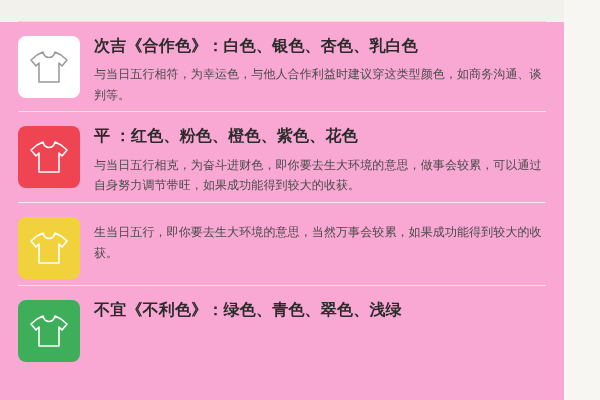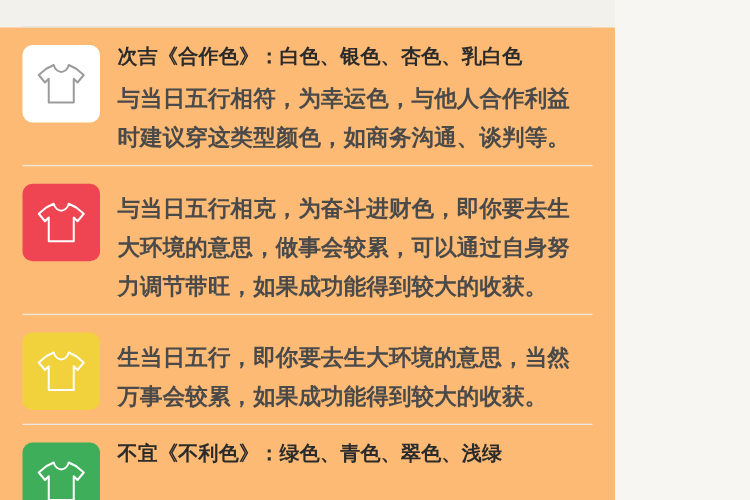--- a/index.html
+++ b/index.html
@@ -8,23 +8,23 @@
   }
   body {
     width: 600px;
     height: 400px;
     overflow: hidden;
     background: #f7f6f2;
     font-family: "Liberation Sans", sans-serif;
   }
   .page {
     position: relative;
-    width: 492px;
+    width: 564px;
     height: 400px;
-    background: #fdba74;
+    background: #f9a8d4;
     box-sizing: border-box;
   }
   .top-strip {
     position: absolute;
     top: 0;
     left: 0;
     right: 0;
     height: 22px;
     background: #f2f1ec;
   }
@@ -69,25 +69,24 @@
   }
   .heading {
     font-size: 16px;
     font-weight: bold;
     color: #2b2b2b;
     line-height: 1.45;
     letter-spacing: 0.2px;
   }
   .desc {
     margin-top: 7px;
-    font-size: 18px;
+    font-size: 12px;
     color: #4a4a4a;
     line-height: 1.72;
     letter-spacing: 0.1px;
-    font-weight: bold;
   }
   .divider {
     height: 1px;
     background: #eceae3;
     margin: 0 18px;
   }
   .clipped {
     overflow: hidden;
   }
 </style>
@@ -114,20 +113,21 @@
 
     <div class="divider"></div>
 
     <div class="row">
       <div class="swatch" style="background:#ef4452">
         <svg width="40" height="36" viewBox="0 0 40 36" aria-hidden="true">
           <path d="M14 3 L8 6 L2 11 L7 17 L10 14 L10 33 L30 33 L30 14 L33 17 L38 11 L32 6 L26 3 C25 7 22 8.5 20 8.5 C18 8.5 15 7 14 3 Z" fill="none" stroke="#ffffff" stroke-width="1.6" stroke-linejoin="round"></path>
         </svg>
       </div>
       <div class="content">
+        <div class="heading">平 ：红色、粉色、橙色、紫色、花色</div>
         <div class="desc">与当日五行相克，为奋斗进财色，即你要去生大环境的意思，做事会较累，可以通过自身努力调节带旺，如果成功能得到较大的收获。</div>
       </div>
     </div>
 
     <div class="divider"></div>
 
     <div class="row">
       <div class="swatch" style="background:#f2d23c">
         <svg width="40" height="36" viewBox="0 0 40 36" aria-hidden="true">
           <path d="M14 3 L8 6 L2 11 L7 17 L10 14 L10 33 L30 33 L30 14 L33 17 L38 11 L32 6 L26 3 C25 7 22 8.5 20 8.5 C18 8.5 15 7 14 3 Z" fill="none" stroke="#ffffff" stroke-width="1.6" stroke-linejoin="round"></path>

